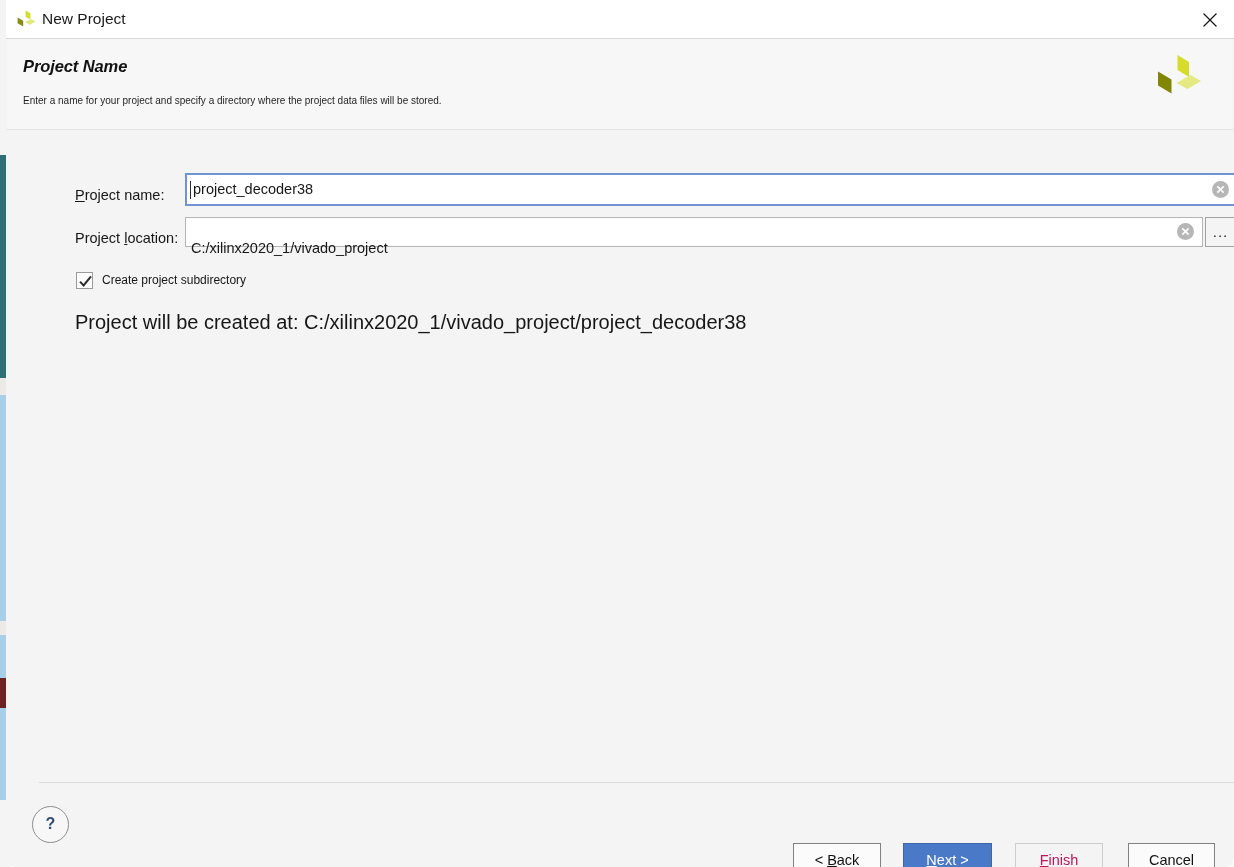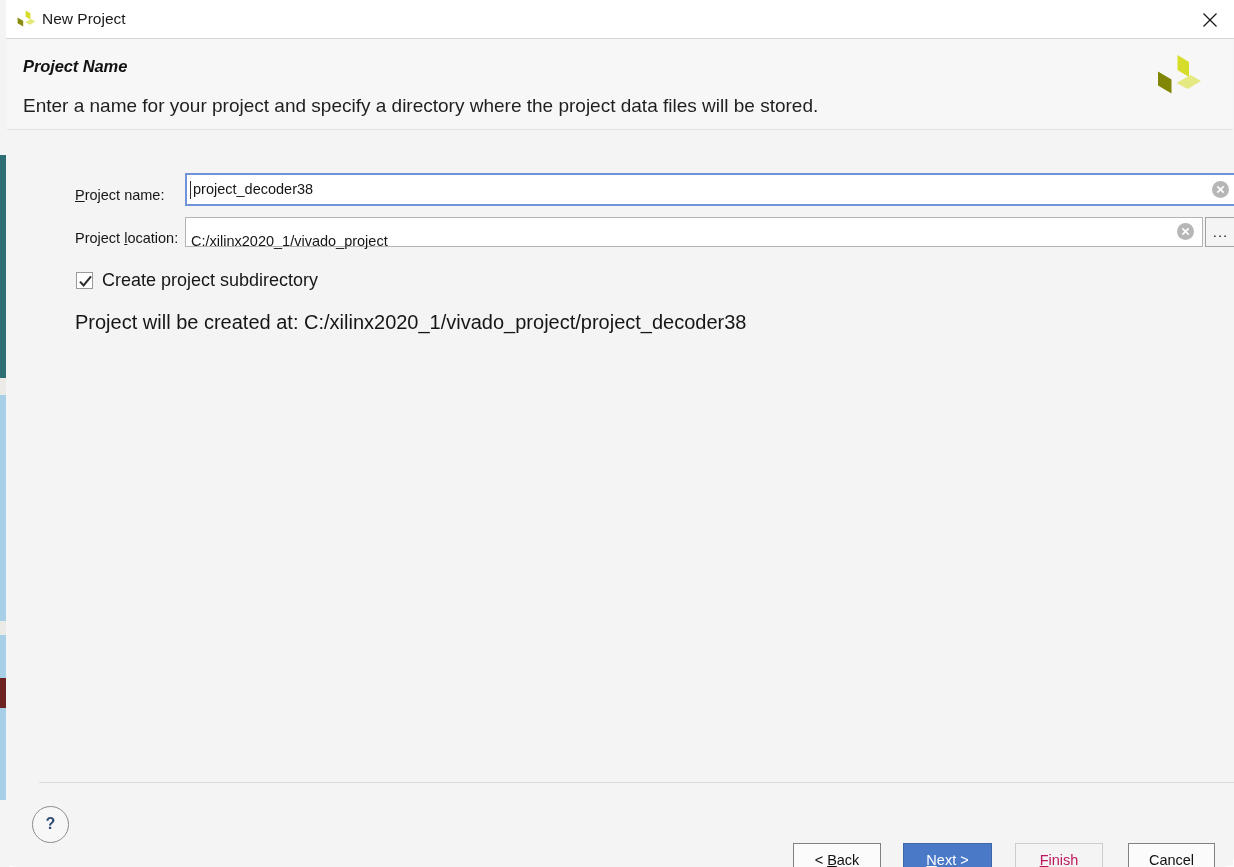--- a/index.html
+++ b/index.html
@@ -81,21 +81,21 @@
     left: 16px; top: 18px;
     font-size: 16.5px;
     font-weight: bold;
     color: #121212;
     letter-spacing: -0.1px;
     font-style: italic;
   }
   #page-subtitle {
     position: absolute;
     left: 16px; top: 56px;
-    font-size: 19px;
+    font-size: 10px;
     color: #1f1f1f;
   }
   #header-logo {
     position: absolute;
     right: 30px; top: 14px;
     width: 50px; height: 48px;
   }
 
   
   #body-area {
@@ -152,21 +152,21 @@
   #field-project-location {
     position: absolute;
     left: 146px; top: 87px;
     width: 1018px; height: 30px;
     background: #ffffff;
     border: 1px solid #b4b4b4;
     box-sizing: border-box;
   }
   #value-project-location {
     position: absolute;
-    left: 5px; top: 9px;
+    left: 5px; top: 16px;
     height: 28px; line-height: 28px;
     font-size: 14.5px;
     color: #161616;
     white-space: nowrap;
   }
   #clear-project-location {
     position: absolute;
     right: 7px; top: 4px;
     cursor: pointer;
   }
@@ -202,21 +202,21 @@
     width: 17px; height: 17px;
     background: #ffffff;
     border: 1px solid #9a9a9a;
     box-sizing: border-box;
   }
   #checkbox-subdirectory svg { position: absolute; left: 2px; top: 2px; }
   #label-subdirectory {
     position: absolute;
     left: 26px; top: 0;
     height: 19px; line-height: 19px;
-    font-size: 18px;
+    font-size: 12px;
     color: #161616;
     white-space: nowrap;
   }
 
   
   #created-at {
     position: absolute;
     left: 36px; top: 181px;
     font-size: 20px;
     color: #161616;

